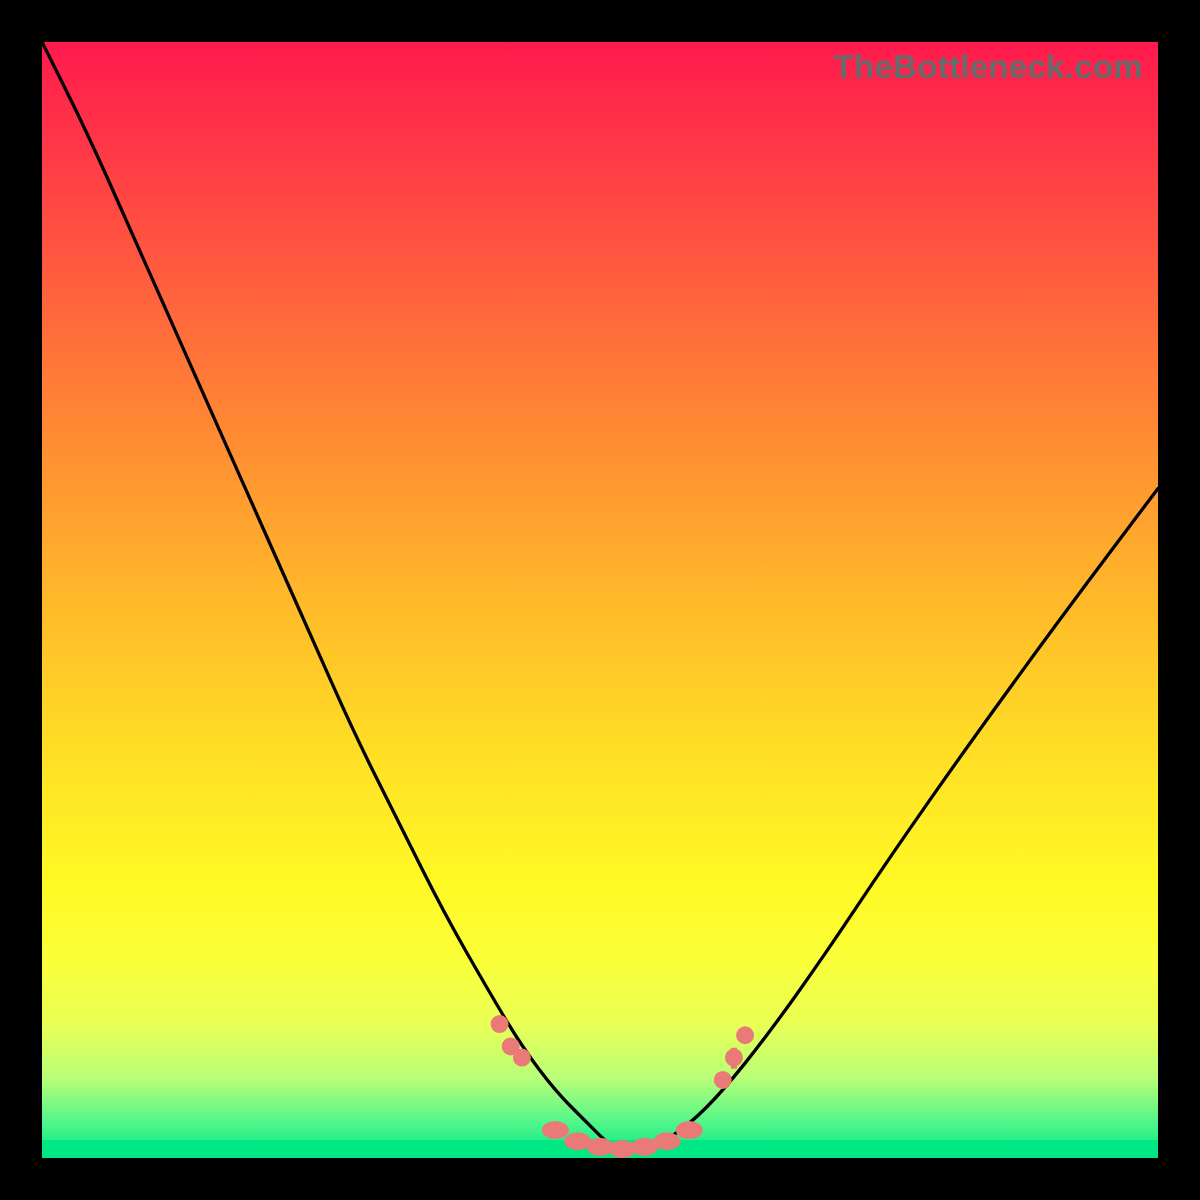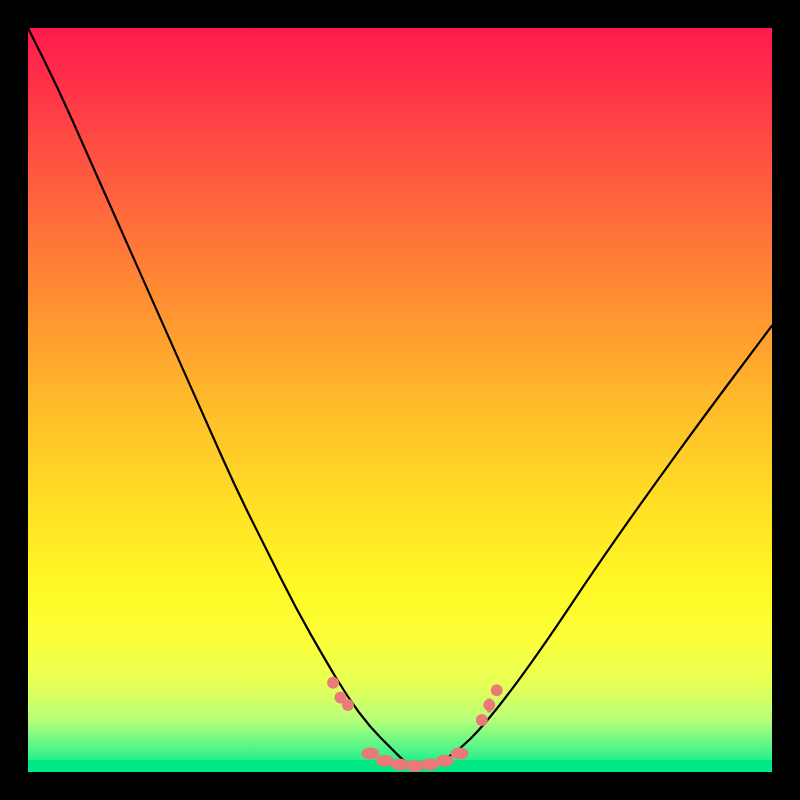--- a/index.html
+++ b/index.html
@@ -62,20 +62,21 @@
   }
   .inner-band {
     fill: #00e884;
   }
 </style>
 </head>
 <body>
 
 <div class="frame">
 
+  <div class="watermark">TheBottleneck.com</div>
 
   <svg class="plot" viewBox="0 0 744 744">
     <rect class="inner-band" x="0" y="732" width="744" height="12"></rect>
 
     <path id="curve-path" class="curve" d="M 0 0 Q 0 0 14.88 29.75999999999999 Q 29.76 59.51999999999998 44.64 93 Q 59.52 126.48000000000002 74.4 159.96000000000004 Q 89.28 193.44000000000005 104.16 226.92000000000002 Q 119.04 260.4 133.92000000000002 293.88 Q 148.8 327.35999999999996 163.68 360.84 Q 178.56 394.32 193.44 427.79999999999995 Q 208.32000000000002 461.28 223.20000000000002 491.03999999999996 Q 238.08 520.8 252.95999999999998 550.56 Q 267.84 580.3199999999999 282.72 606.3599999999999 Q 297.6 632.4 308.76 651 Q 319.92 669.6 331.08000000000004 684.48 Q 342.24 699.36 353.4 710.52 Q 364.56 721.68 372 729.1199999999999 Q 379.44 736.56 386.88 738.42 Q 394.32 740.28 401.76 738.42 Q 409.20000000000005 736.56 420.36 729.1199999999999 Q 431.52 721.68 442.67999999999995 710.52 Q 453.84 699.36 468.72 680.76 Q 483.6 662.16 502.2 636.12 Q 520.8 610.08 543.12 576.6 Q 565.44 543.12 591.48 505.92 Q 617.52 468.72 647.28 427.8 Q 677.0400000000001 386.88 710.52 342.24 T 744 297.6"></path>
 
     <g id="markers" class="markers">
         <circle cx="305.03999999999996" cy="654.72" r="6"></circle>
         <circle cx="312.47999999999996" cy="669.6" r="6"></circle>
         <circle cx="319.92" cy="677.04" r="6"></circle>

